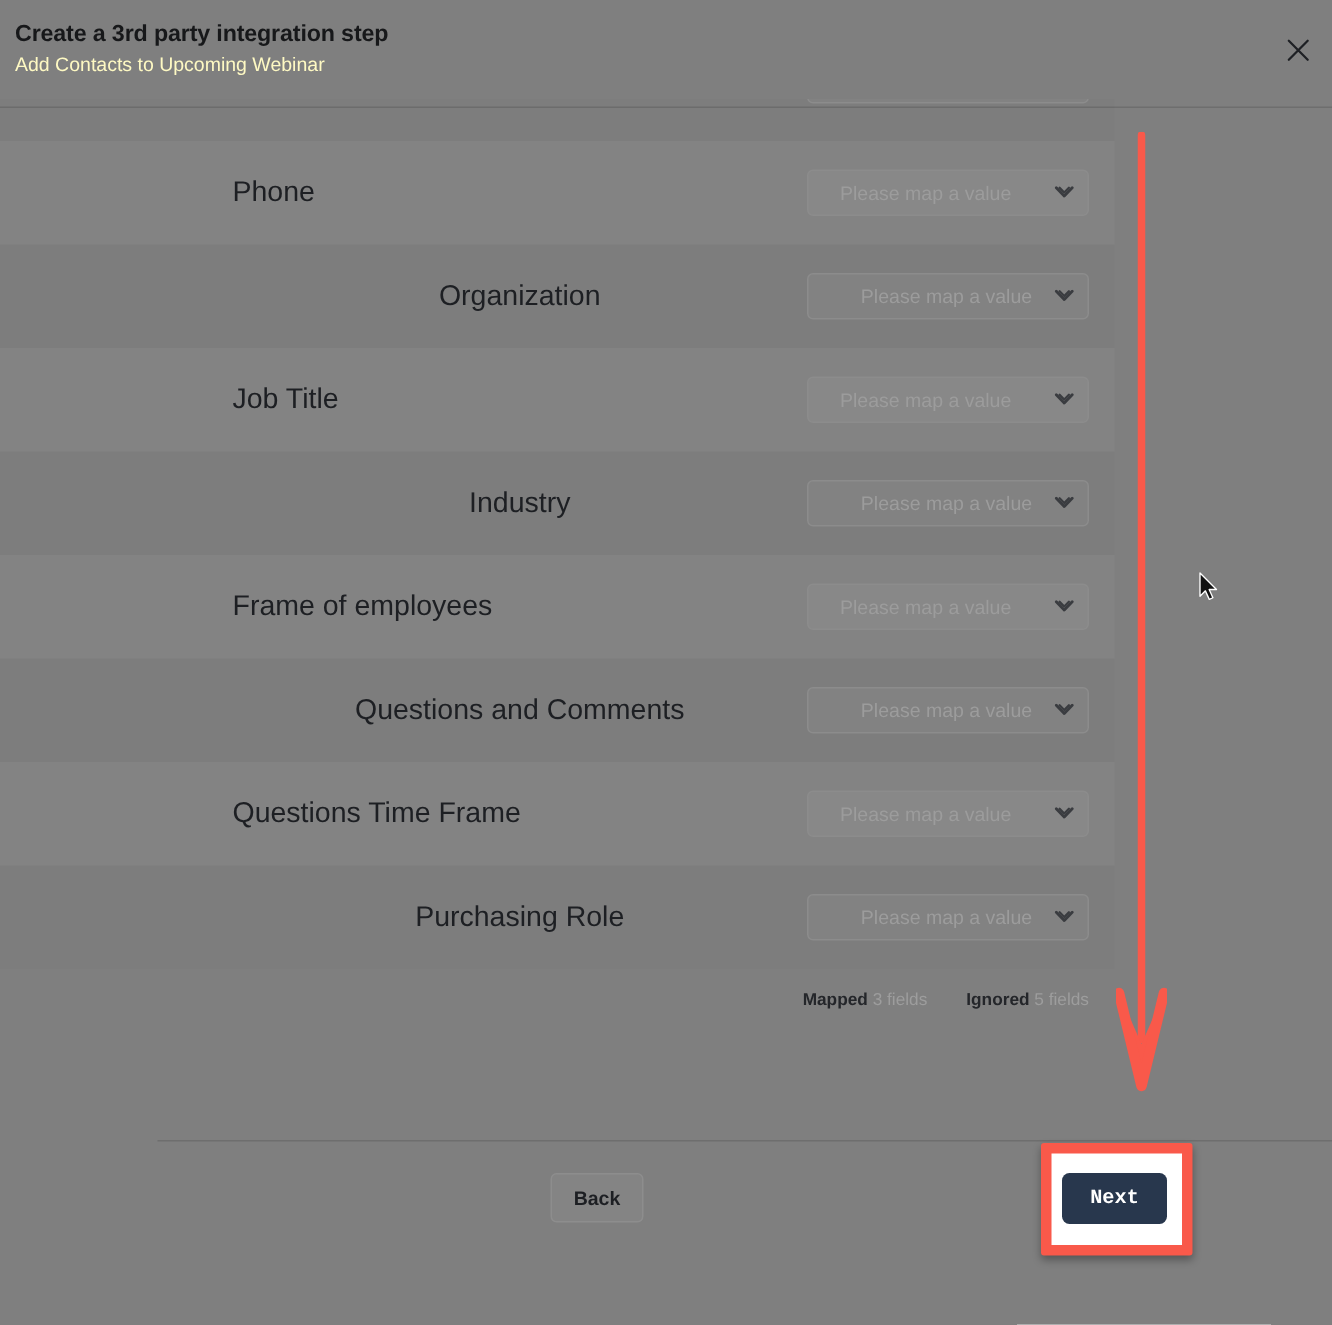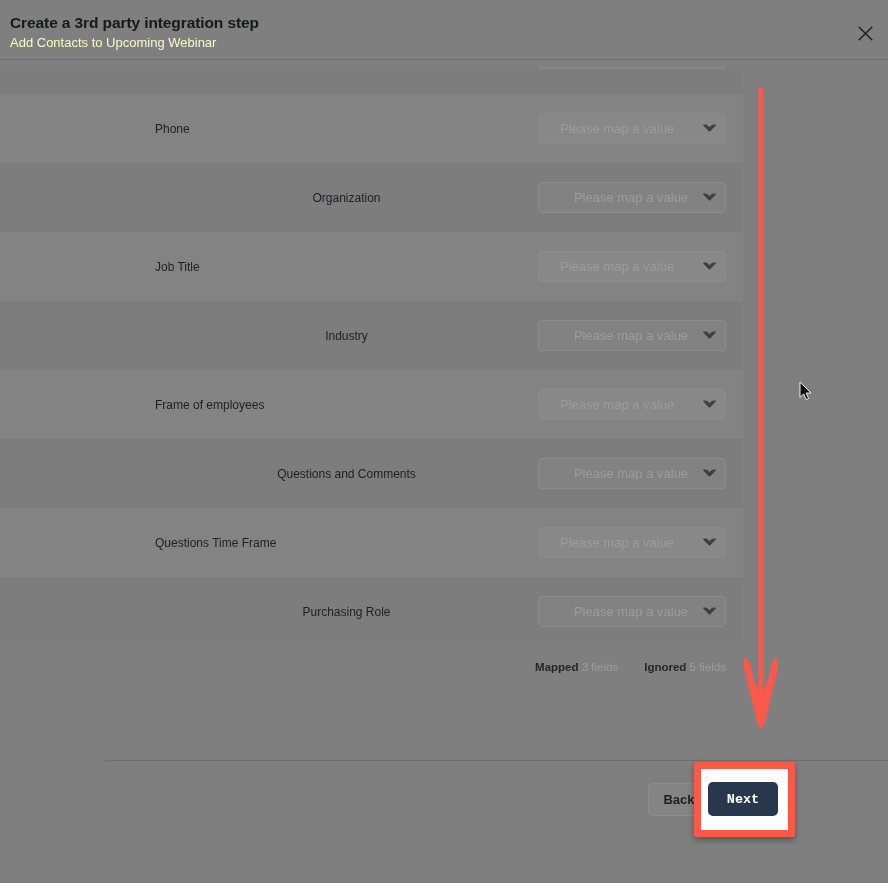--- a/index.html
+++ b/index.html
@@ -17,21 +17,21 @@
     width: 888px;
     height: 883px;
     background: #7f7f7f;
   }
 
   
   #header {
     position: absolute;
     left: 0; top: 0;
     width: 888px;
-    height: 60px;
+    height: 72px;
     border-bottom: 1px solid #6e6e6e;
   }
   #header-texts {
     position: absolute;
     left: 10px;
     top: 13px;
   }
   #modal-title {
     font-size: 15.5px;
     font-weight: bold;
@@ -79,21 +79,21 @@
   .field-row.partial {
     height: 28px;
     align-items: flex-start;
     overflow: hidden;
   }
   .field-row.partial .map-select {
     margin-top: -28px;
   }
 
   .field-label {
-    font-size: 12px;
+    font-size: 19px;
     color: #1d1f23;
     flex: 1 1 auto;
     white-space: nowrap;
   }
 
   .map-select {
     position: relative;
     width: 188px;
     height: 31px;
     flex: 0 0 auto;
@@ -148,20 +148,21 @@
   #footer-actions {
     position: absolute;
     left: 0;
     top: 782px;
     width: 888px;
     padding-right: 92px;
     display: flex;
     justify-content: flex-end;
     align-items: center;
     gap: 16px;
+    flex-direction: column;
   }
   #back-button {
     width: 62px;
     height: 33px;
     border: 1px solid #8d8d8d;
     border-radius: 4px;
     background: rgba(255,255,255,0.04);
     font-family: "Liberation Sans", sans-serif;
     font-size: 13px;
     font-weight: bold;

